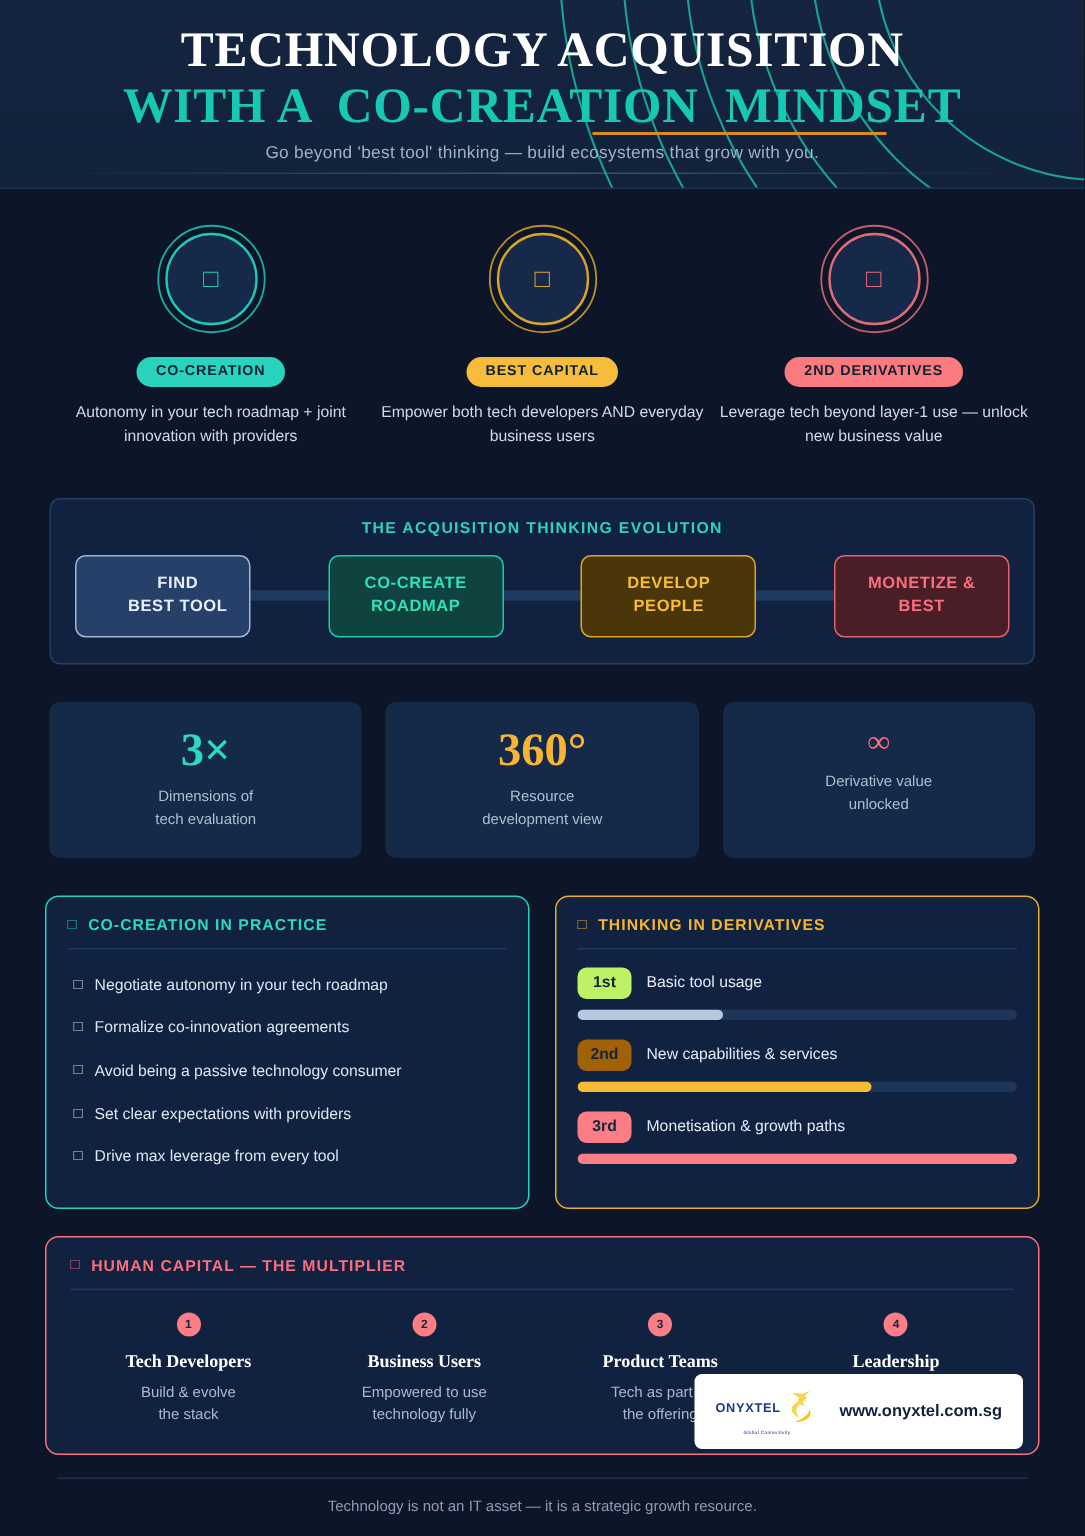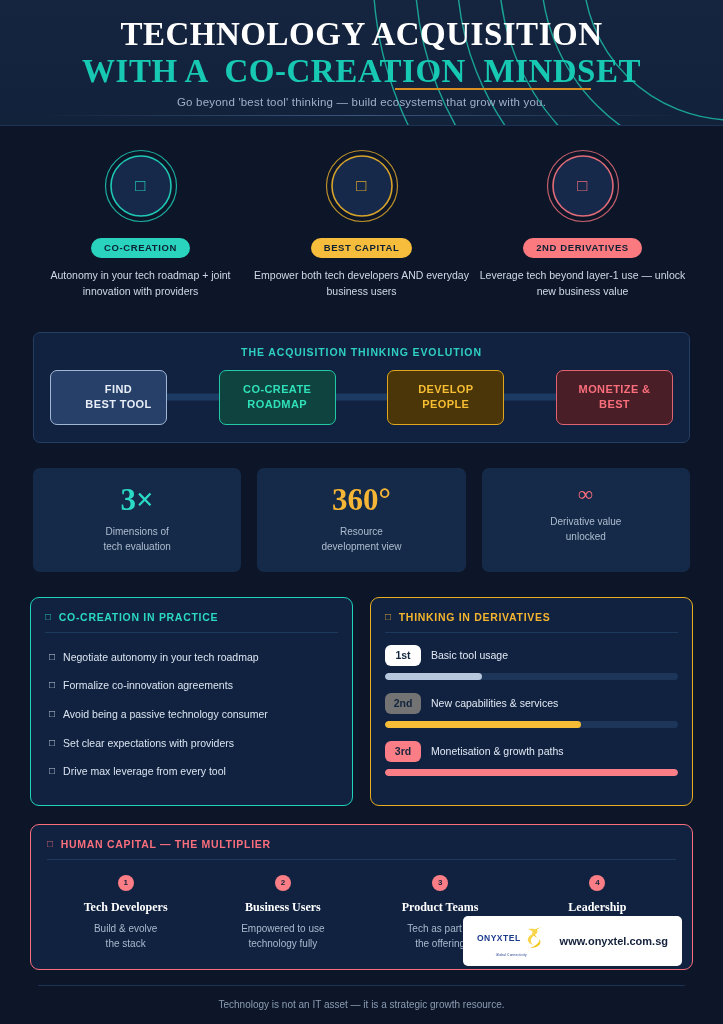--- a/index.html
+++ b/index.html
@@ -154,22 +154,22 @@
   }
 
   .deriv { margin-top: 12px; }
   .deriv-row { margin-bottom: 13px; }
   .deriv-head { display: flex; align-items: center; gap: 10px; }
   .deriv-chip {
     width: 36px; height: 21px; border-radius: 6px;
     display: flex; align-items: center; justify-content: center;
     font-size: 10.5px; font-weight: bold; color: #13243d;
   }
-  .c1 { background: #ffffff; }
-  .c2 { background: #737373; }
+  .c1 { background: #bef264; }
+  .c2 { background: #a16207; }
   .c3 { background: #fb7d85; }
   .deriv-lbl { font-size: 10.5px; color: #e2e9f3; }
   .track {
     margin-top: 7px; height: 7px; border-radius: 4px; background: #1c3558;
     overflow: hidden;
   }
   .fill { height: 100%; border-radius: 4px; }
   .f1 { background: #b7c7dd; }
   .f2 { background: #f7bc35; }
   .f3 { background: #fb7d85; }

